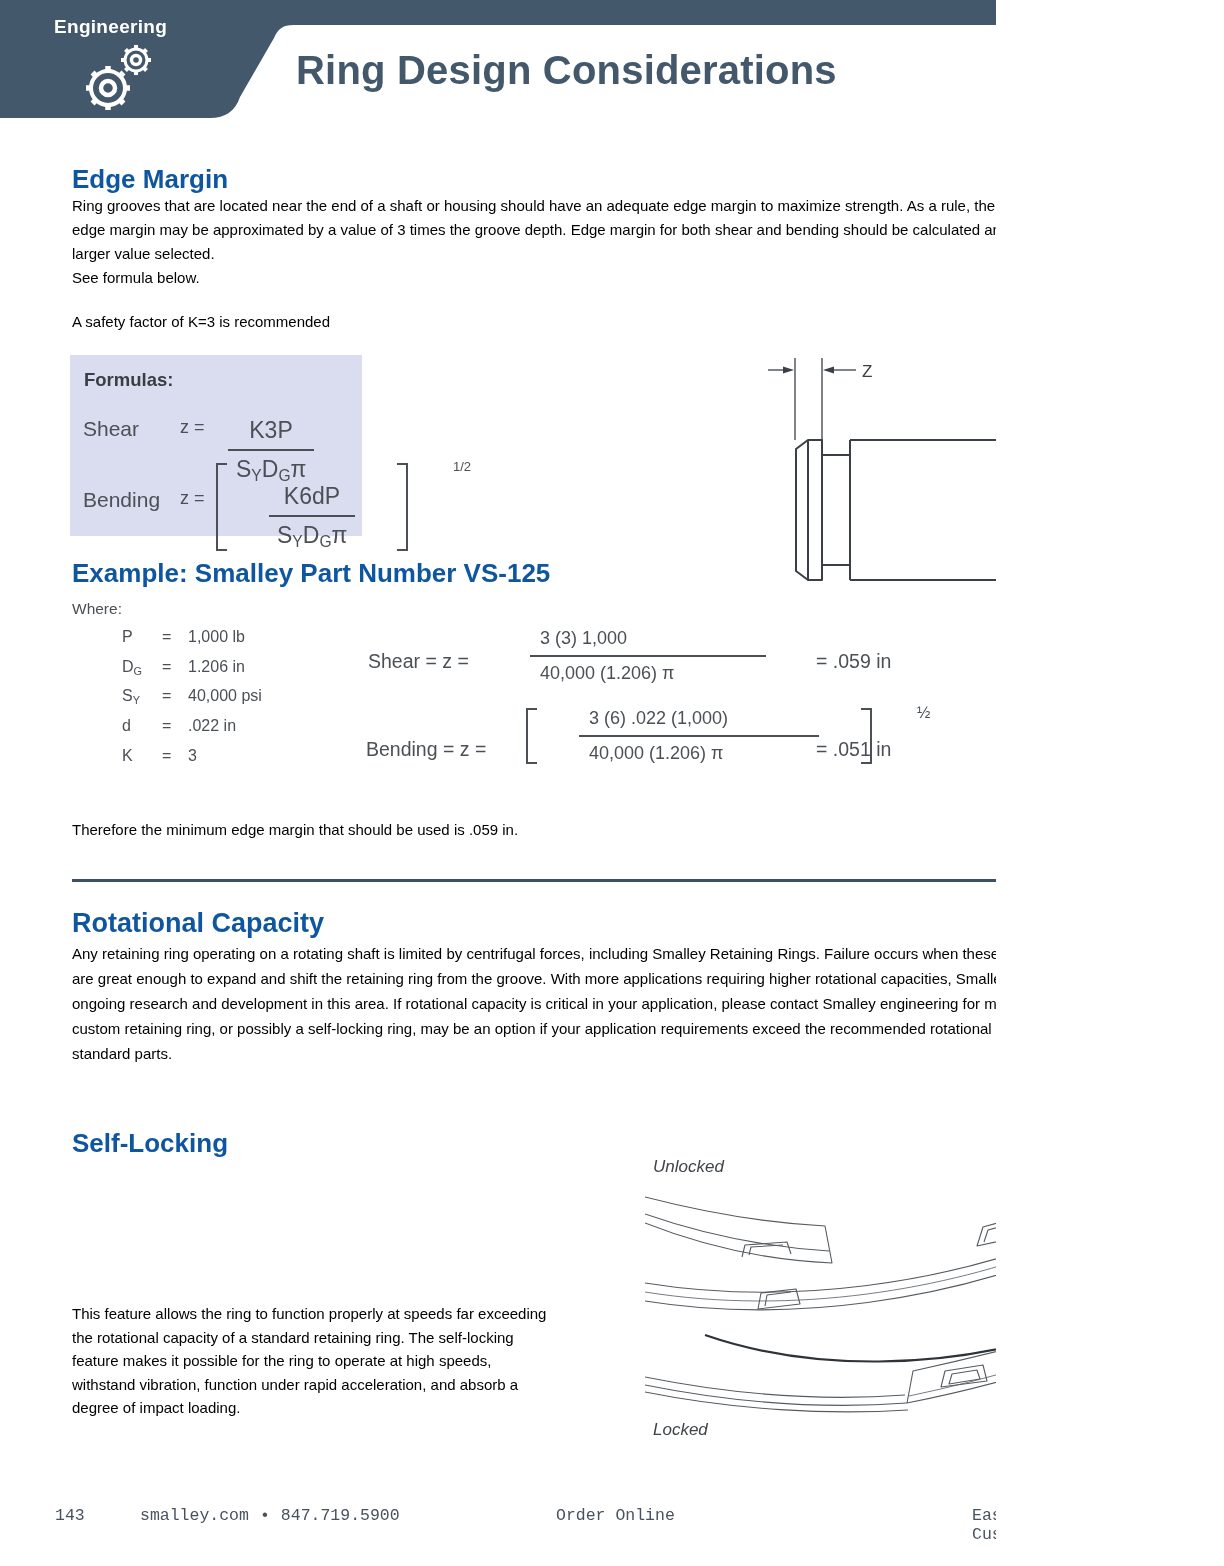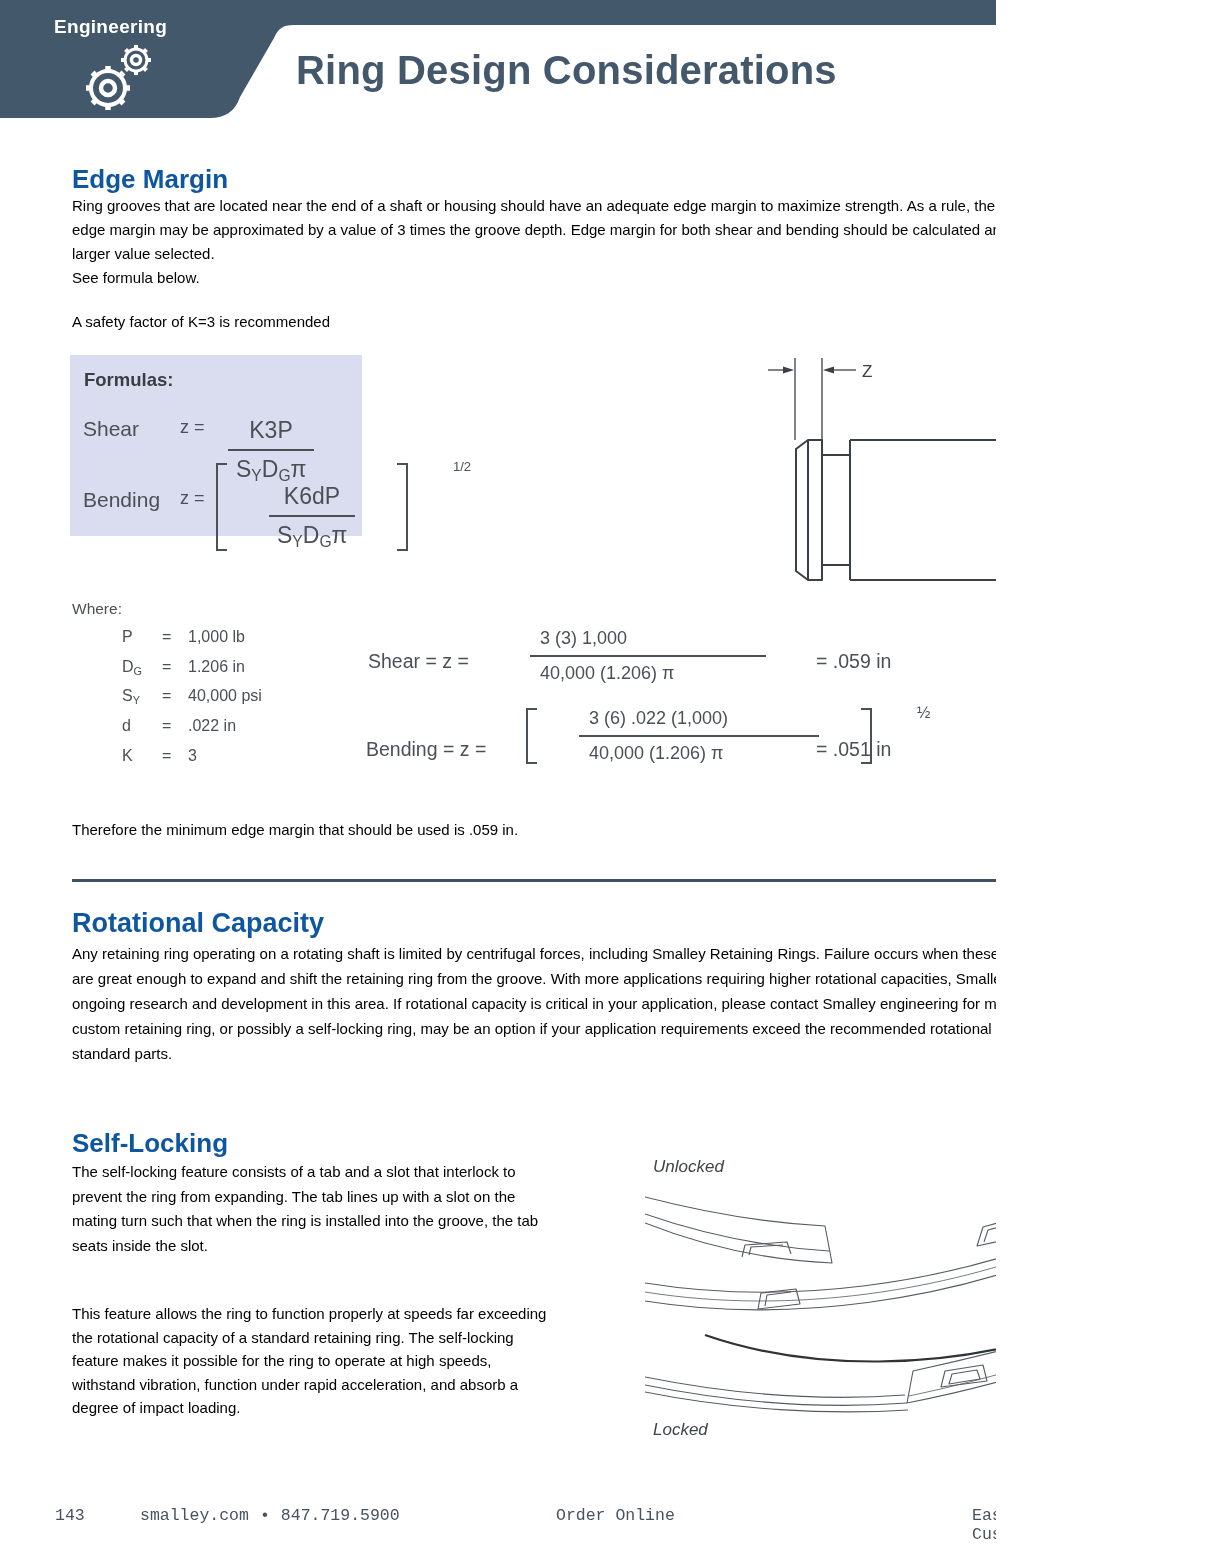--- a/index.html
+++ b/index.html
@@ -133,20 +133,21 @@
       <line x1="56" y1="94" x2="56" y2="234"></line>
       <line x1="70" y1="109" x2="98" y2="109"></line>
       <line x1="70" y1="219" x2="98" y2="219"></line>
       <line x1="98" y1="94" x2="98" y2="234"></line>
       <line x1="98" y1="94" x2="281" y2="94"></line>
       <line x1="98" y1="234" x2="272" y2="234"></line>
       <path d="M281,94 C294,112 298,142 286,168 C275,192 268,207 273,221 C278,235 292,233 293,219 C294,205 281,200 274,209 C270,216 270,226 272,234"></path>
     </g>
   </svg>
 
+  <h2 class="abs" style="left:72px;top:558px;">Example: Smalley Part Number VS-125</h2>
   <div class="where">Where:</div>
 
   <div class="vars">
     <span><span>P</span><sub></sub></span>
     <span>=</span>
     <span>1,000 lb</span>
     <span><span>D</span><sub>G</sub></span>
     <span>=</span>
     <span>1.206 in</span>
     <span><span>S</span><sub>Y</sub></span>
@@ -180,21 +181,20 @@
   <span class="eq-result" style="left:816px;top:738px;">= .051 in</span>
 
   <p class="body abs" style="left:72px;top:818px;">Therefore the minimum edge margin that should be used is .059 in.</p>
 
   <div class="divider"></div>
 
   <h2 class="abs" style="left:72px;top:908px;font-size:27px;">Rotational Capacity</h2>
   <p class="body abs" style="left:72px;top:941px;width:1050px;line-height:25px;">Any retaining ring operating on a rotating shaft is limited by centrifugal forces, including Smalley Retaining Rings. Failure occurs when these centrifugal forces are great enough to expand and shift the retaining ring from the groove. With more applications requiring higher rotational capacities, Smalley is invested in ongoing research and development in this area. If rotational capacity is critical in your application, please contact Smalley engineering for more information. A custom retaining ring, or possibly a self-locking ring, may be an option if your application requirements exceed the recommended rotational capacity of our standard parts.</p>
 
   <h2 class="abs" style="left:72px;top:1128px;">Self-Locking</h2>
-  <p class="body abs" style="left:72px;top:1160px;width:470px;line-height:24.5px;">The self-locking feature consists of a tab and a slot that interlock to prevent the ring from expanding. The tab lines up with a slot on the mating turn such that when the ring is installed into the groove, the tab seats inside the slot.</p>
   <p class="body abs" style="left:72px;top:1302px;width:480px;line-height:23.5px;">This feature allows the ring to function properly at speeds far exceeding the rotational capacity of a standard retaining ring. The self-locking feature makes it possible for the ring to operate at high speeds, withstand vibration, function under rapid acceleration, and absorb a degree of impact loading.</p>
 
   <span class="italic-label" style="left:653px;top:1157px;">Unlocked</span>
 
   <svg class="abs" style="left:645px;top:1183px;" width="579" height="150" viewBox="0 0 579 150">
     <g stroke="#565b60" stroke-width="1.1" fill="none" stroke-linejoin="round">
       <path d="M0,14 C62,30 122,40 180,43 L187,80 C120,77 58,63 0,40"></path>
       <path d="M0,31 C60,52 122,64 184,68"></path>
       <path d="M97,74 L100,62 L142,59 L146,71"></path>
       <path d="M104,72 L106,64 L138,62"></path>

